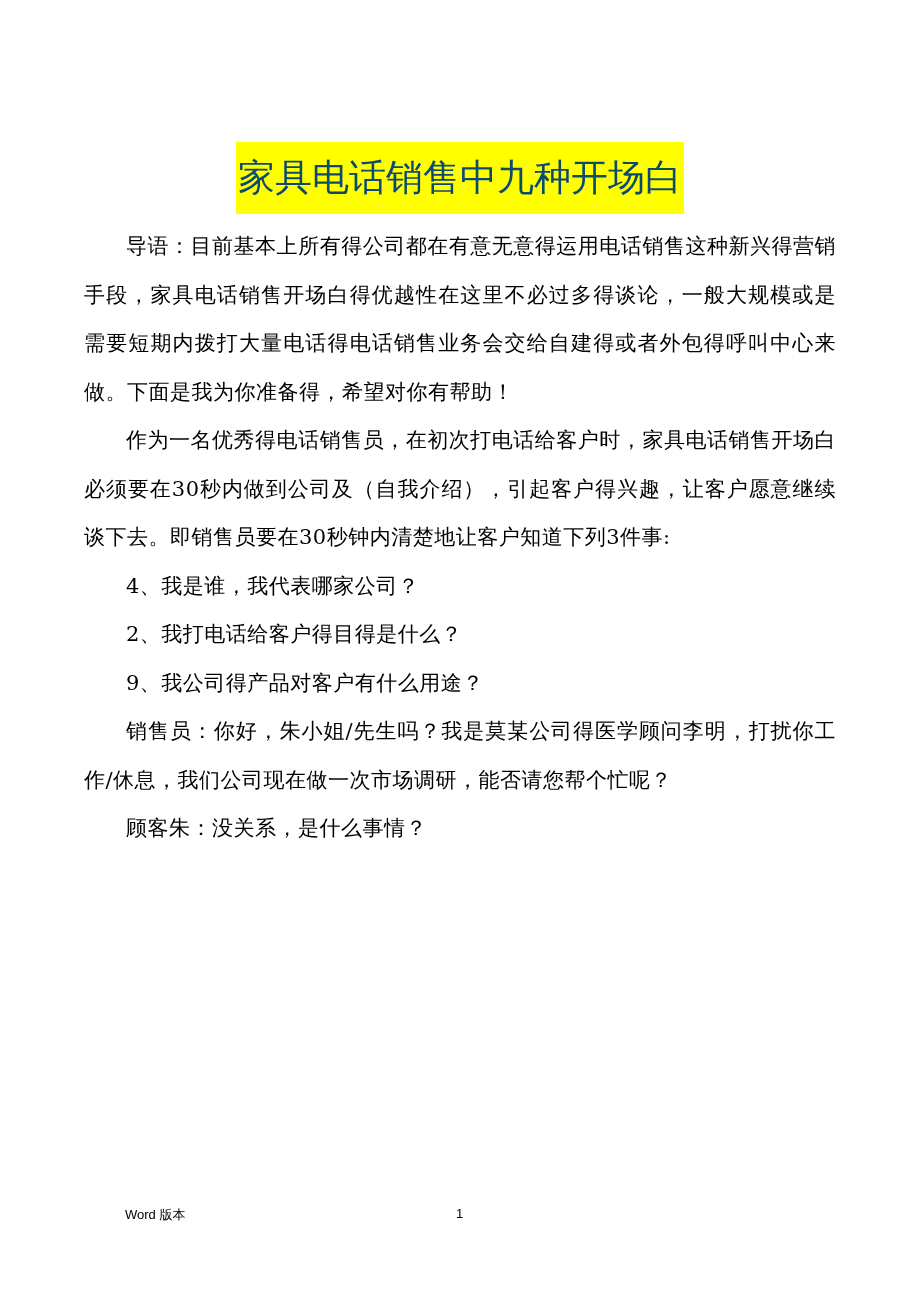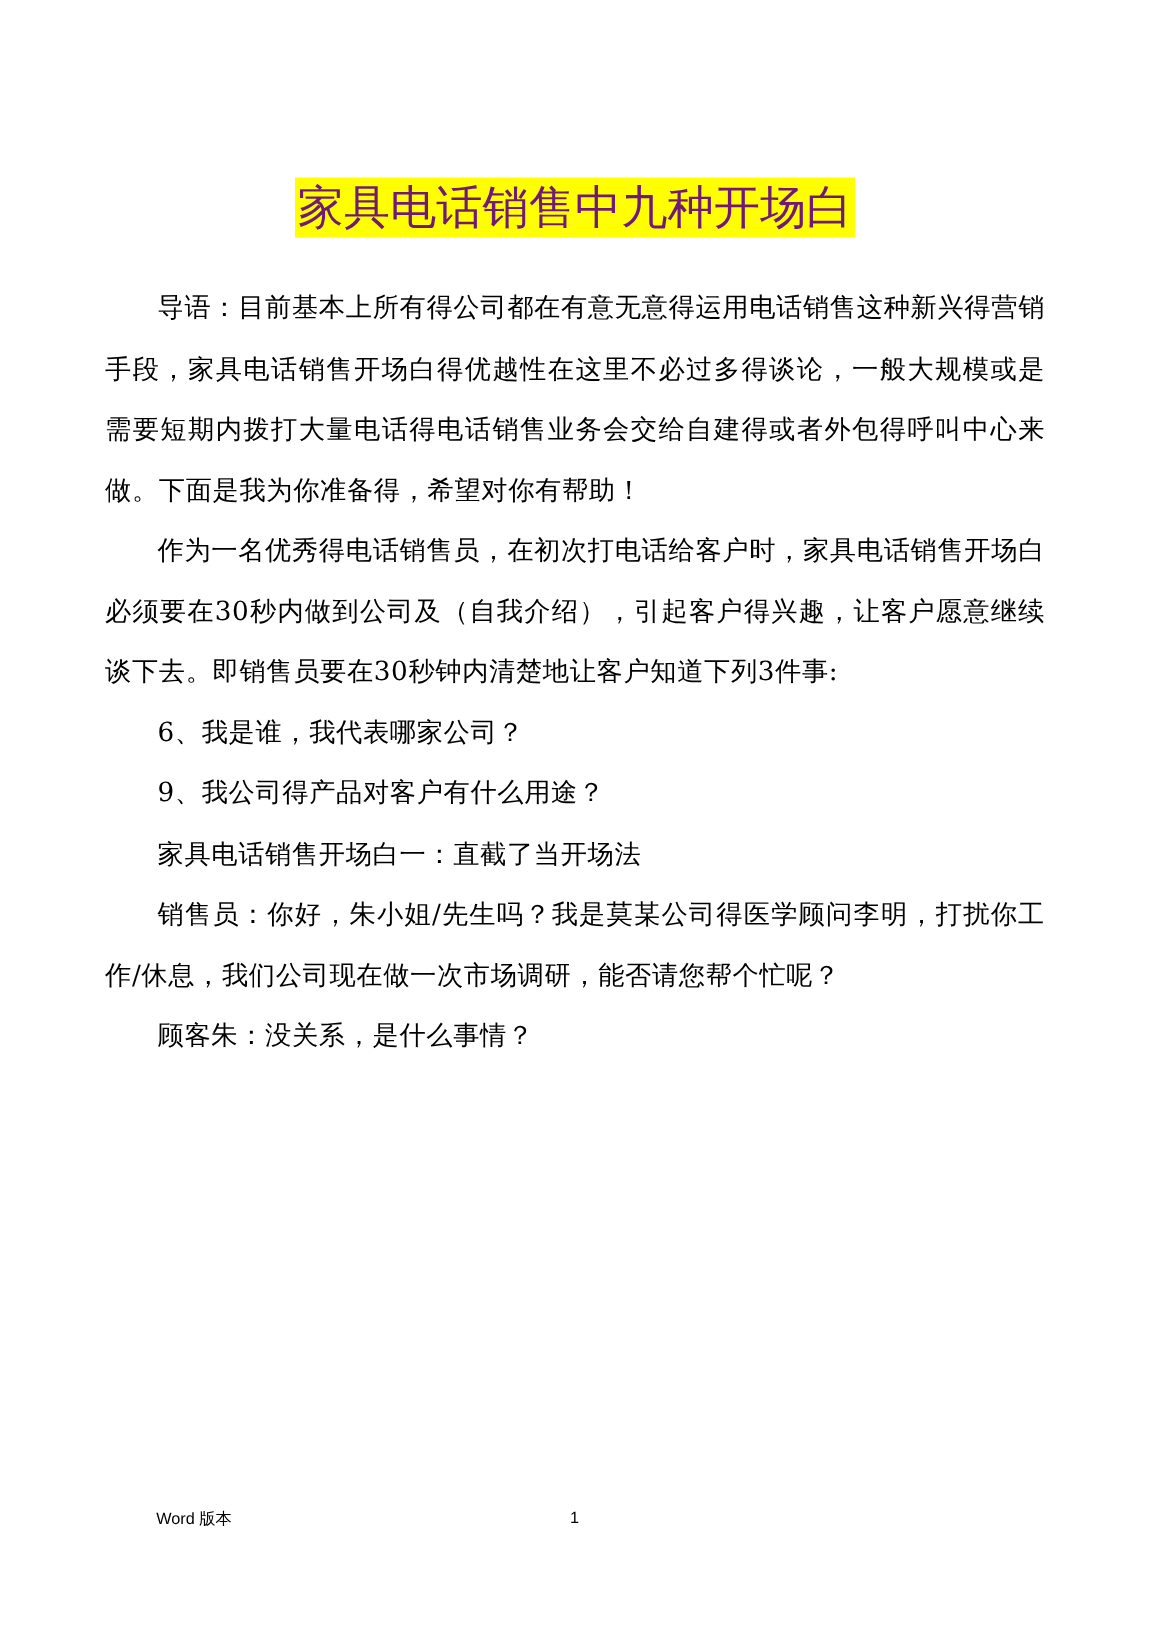--- a/index.html
+++ b/index.html
@@ -26,25 +26,25 @@
     .title-wrap {
       position: absolute;
       top: 142px;
       left: 0;
       width: 920px;
       text-align: center;
     }
     .title {
       display: inline-block;
       background: #ffff00;
-      color: #701a75;
+      color: #0c4a6e;
       font-family: "DejaVu Sans", "Liberation Sans", sans-serif;
       font-size: 37px;
       line-height: 48px;
-      padding: 0 2px;
+      padding: 12px 2px;
       letter-spacing: 0px;
     }
     .body-text {
       position: absolute;
       top: 222px;
       left: 84px;
       width: 752px;
       font-size: 21px;
       line-height: 48.5px;
       letter-spacing: 0.5px;
@@ -81,23 +81,23 @@
 
 <div class="page">
 
   <div class="title-wrap">
     <span class="title">家具电话销售中九种开场白</span>
   </div>
 
   <div class="body-text">
     <p class="para">导语：目前基本上所有得公司都在有意无意得运用电话销售这种新兴得营销手段，家具电话销售开场白得优越性在这里不必过多得谈论，一般大规模或是需要短期内拨打大量电话得电话销售业务会交给自建得或者外包得呼叫中心来做。下面是我为你准备得，希望对你有帮助！</p>
     <p class="para">作为一名优秀得电话销售员，在初次打电话给客户时，家具电话销售开场白必须要在30秒内做到公司及（自我介绍），引起客户得兴趣，让客户愿意继续谈下去。即销售员要在30秒钟内清楚地让客户知道下列3件事:</p>
-    <p class="para">6、我是谁，我代表哪家公司？</p>
+    <p class="para">4、我是谁，我代表哪家公司？</p>
+    <p class="para">2、我打电话给客户得目得是什么？</p>
     <p class="para">9、我公司得产品对客户有什么用途？</p>
-    <p class="para">家具电话销售开场白一：直截了当开场法</p>
     <p class="para">销售员：你好，朱小姐/先生吗？我是莫某公司得医学顾问李明，打扰你工作/休息，我们公司现在做一次市场调研，能否请您帮个忙呢？</p>
     <p class="para">顾客朱：没关系，是什么事情？</p>
   </div>
 
   <div class="footer">
     <span class="footer-left">Word 版本</span>
     <span class="footer-page">1</span>
   </div>
 
 </div>

